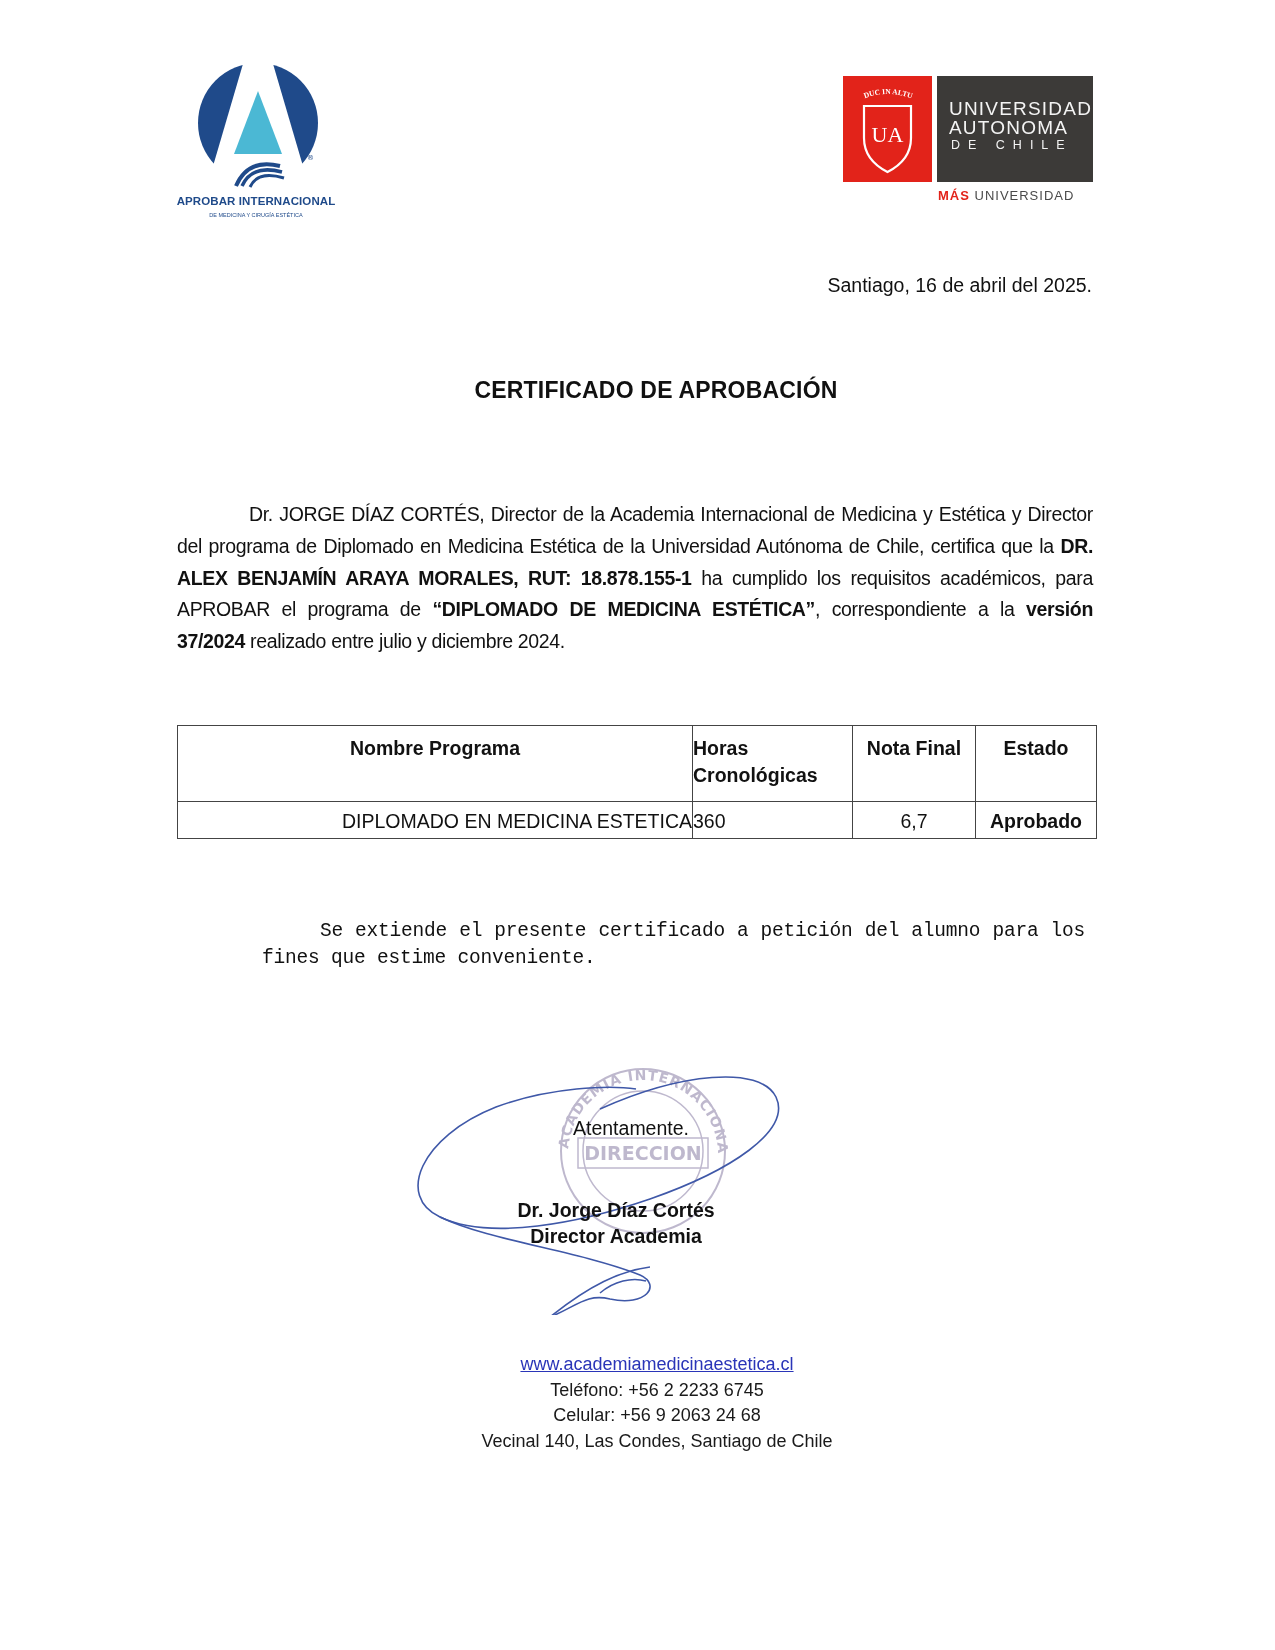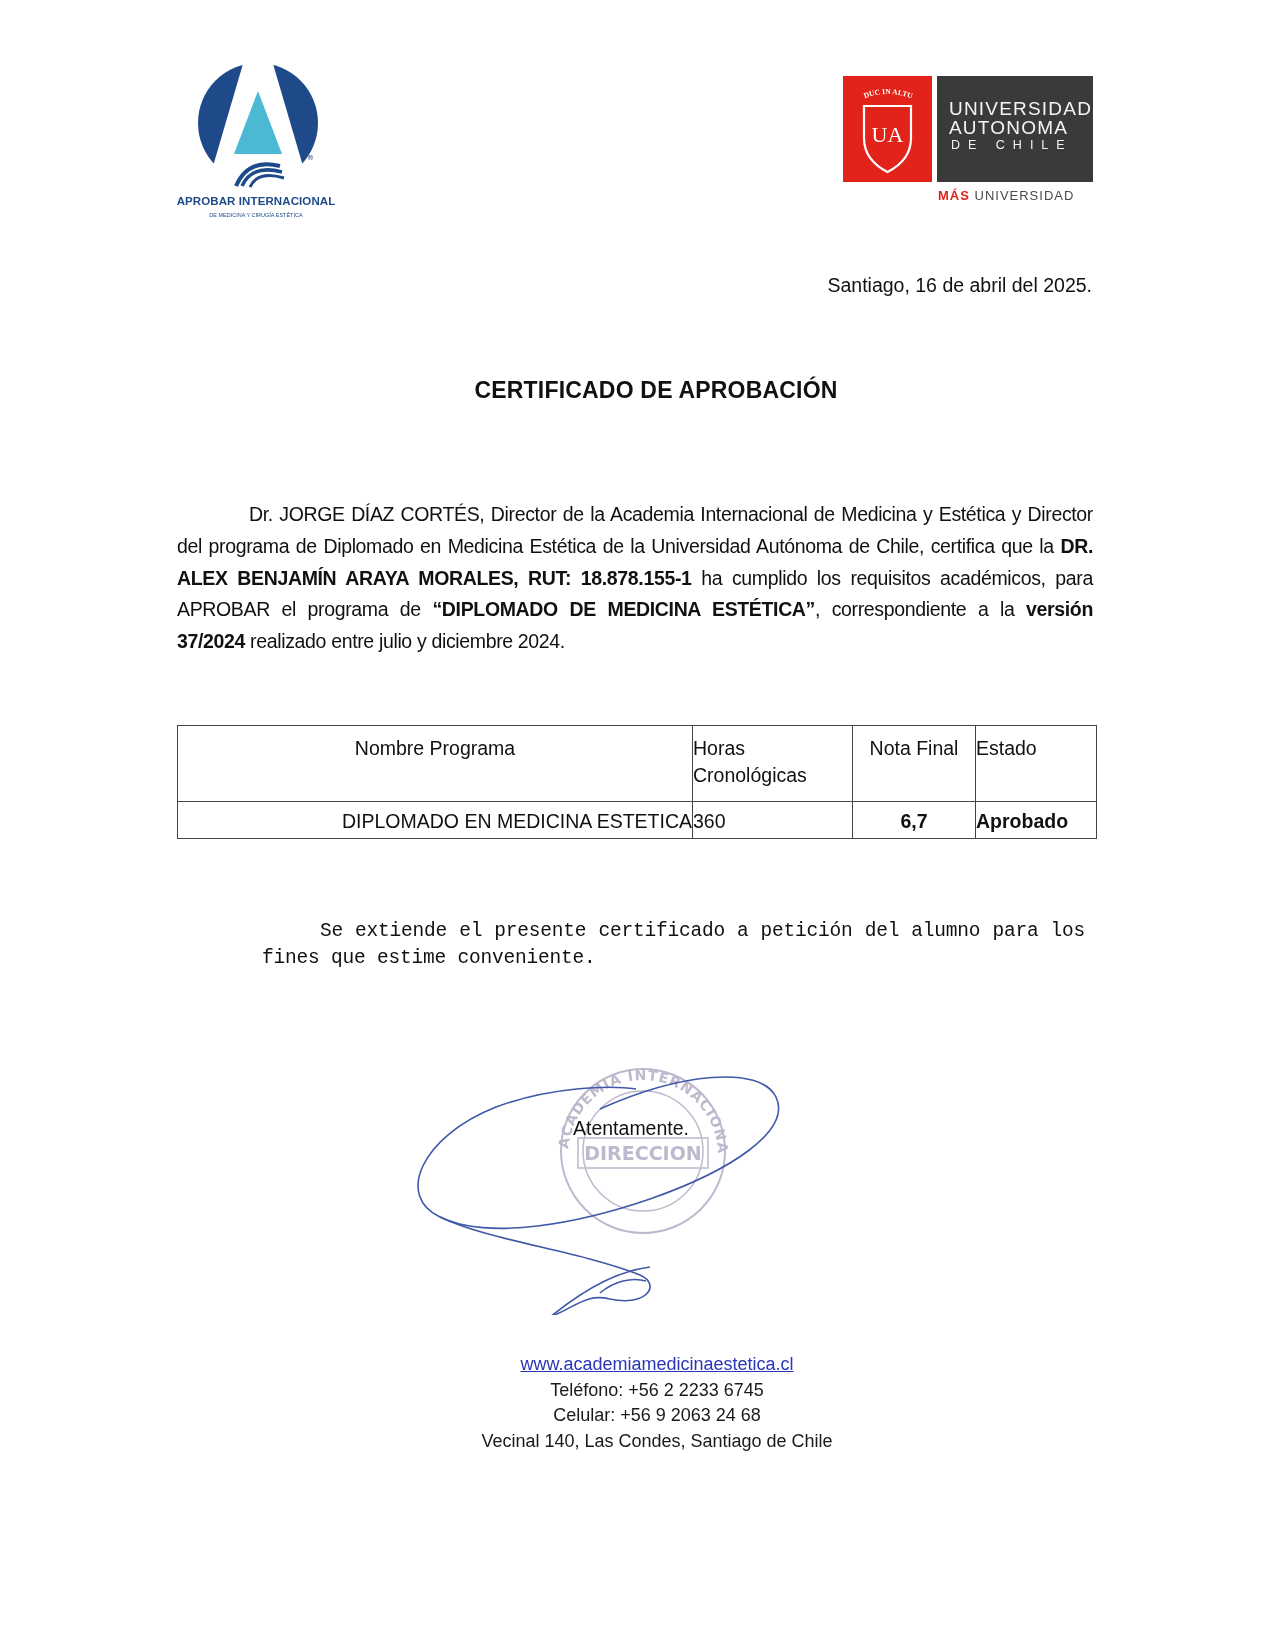--- a/index.html
+++ b/index.html
@@ -31,26 +31,26 @@
     .title { left: 0; width: 1312px; top: 377px; text-align: center; font-size: 23px; font-weight: bold; letter-spacing: 0.2px; }
 
     .para { left: 177px; width: 916px; top: 499px; font-size: 19.5px; line-height: 31.8px; text-align: justify;
             font-family: "Liberation Sans Narrow", "Liberation Sans", sans-serif; }
     .para p { margin: 0; text-indent: 72px; letter-spacing: -0.35px; }
     .para b { font-weight: bold; }
 
     
     .cert-table { left: 177px; top: 725px; width: 920px; border-collapse: collapse; font-size: 19.5px; }
     .cert-table td, .cert-table th { border: 1.3px solid #444; padding: 0; }
-    .cert-table th { font-weight: normal; height: 66px; vertical-align: top; padding-top: 9px; line-height: 27px; }
+    .cert-table th { font-weight: bold; height: 66px; vertical-align: top; padding-top: 9px; line-height: 27px; }
     .cert-table td { height: 36px; vertical-align: bottom; padding-bottom: 0; line-height: 33px; }
     .col-name { width: 514px; }
     .col-hours { width: 159px; text-align: left; }
     .col-grade { width: 122px; text-align: center; }
-    .col-status { text-align: left; }
+    .col-status { text-align: center; }
     .td-name { padding-left: 12px !important; text-align: right; }
 
     .closing { left: 250px; width: 847px; top: 906px; font-size: 19.5px; line-height: 27px; text-align: justify;
                font-family: "Liberation Sans Narrow", "Liberation Sans", sans-serif; }
     .closing p { margin: 12px; text-indent: 58px; letter-spacing: -0.2px; font-family: Liberation Mono, monospace; }
 
     
     #signature-block { left: 400px; top: 1045px; width: 420px; height: 270px; }
     #signature-block svg { position: absolute; left: 0; top: 0; }
     .sig-greeting { position: absolute; left: 173px; top: 72px; font-size: 19.5px; white-space: nowrap; }
@@ -122,21 +122,21 @@
       <th class="col-name">Nombre Programa</th>
       <th class="col-hours"><span>Horas</span><br><span>Cronológicas</span></th>
       <th class="col-grade">Nota Final</th>
       <th class="col-status">Estado</th>
     </tr>
   </thead>
   <tbody>
     <tr>
       <td class="td-name">DIPLOMADO EN MEDICINA ESTETICA</td>
       <td class="col-hours">360</td>
-      <td class="col-grade" style="font-weight:bold">6,7</td>
+      <td class="col-grade" style="font-weight:normal">6,7</td>
       <td class="col-status" style="font-weight:bold">Aprobado</td>
     </tr>
   </tbody>
 </table>
 
 <div class="abs closing">
   <p>Se extiende el presente certificado a petición del alumno para los fines que estime conveniente.</p>
 </div>
 
 <div id="signature-block" class="abs">
@@ -154,20 +154,24 @@
     </g>
 
     <g fill="none" stroke="#3f58a8" stroke-width="1.6">
       <path d="M200,64 C280,28 360,20 376,52 C392,86 330,126 250,154 C180,178 90,196 40,172 C-4,152 20,92 96,62 C150,42 210,40 236,44"></path>
       <path d="M40,172 C90,196 180,206 240,230 C262,240 246,262 210,254 C186,248 176,262 150,272"></path>
       <path d="M150,272 C190,240 220,226 250,222"></path>
       <path d="M200,248 C214,236 232,232 246,236"></path>
     </g>
   </svg>
   <div class="sig-greeting">Atentamente.</div>
+  <div class="sig-name">
+    <div>Dr. Jorge Díaz Cortés</div>
+    <div>Director Academia</div>
+  </div>
 </div>
 
 <div class="abs footer">
   <div><a href="#">www.academiamedicinaestetica.cl</a></div>
   <div>Teléfono: +56 2 2233 6745</div>
   <div>Celular: +56 9 2063 24 68</div>
   <div>Vecinal 140, Las Condes, Santiago de Chile</div>
 </div>
 
 </body></html>

